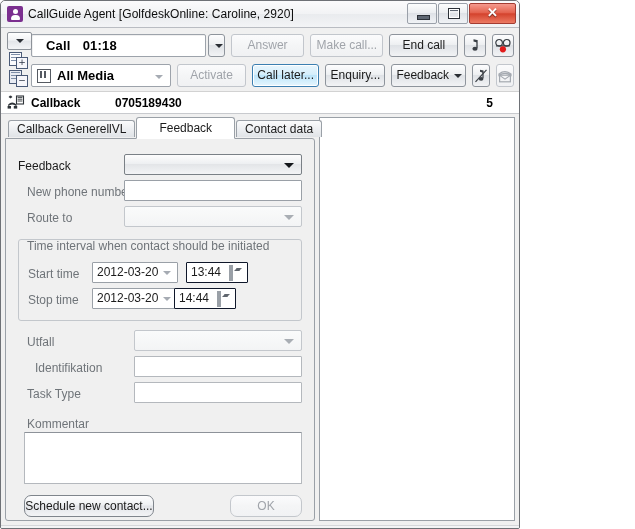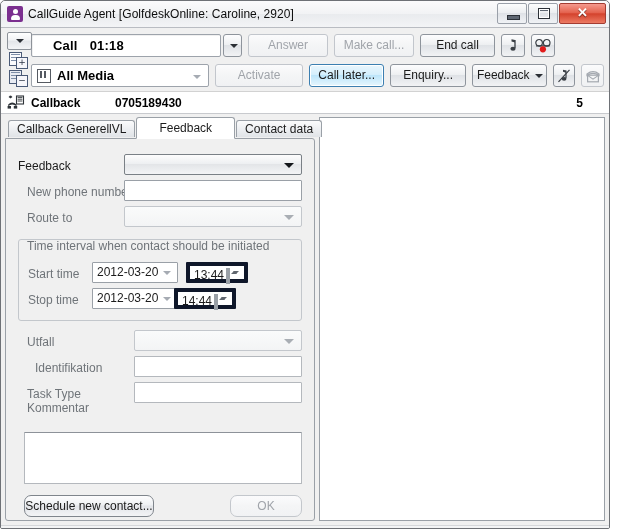--- a/index.html
+++ b/index.html
@@ -13,21 +13,21 @@
     font-family: "Liberation Sans", sans-serif;
     font-size: 12px;
     color: #000;
     overflow: hidden;
   }
 
   
   .window {
     position: absolute;
     left: 0; top: 0;
-    width: 610px;
+    width: 520px;
     height: 529px;
     box-sizing: border-box;
     background: #f0f0f0;
     border: 1px solid #6e7176;
     border-radius: 5px 5px 2px 2px;
     box-shadow: inset 0 0 0 1px #ffffff;
     overflow: hidden;
   }
 
   
@@ -192,21 +192,21 @@
     margin-left: 26px;
     width: 190px;
     height: 23px;
     box-sizing: border-box;
     background: #ffffff;
     border: 1px solid #9da3ab;
     border-radius: 2px;
     box-shadow: inset 1px 1px 0 rgba(0,0,0,.06);
     display: flex;
     align-items: center;
-    padding: 0 21px;
+    padding: 0 14px;
     font-weight: bold;
     font-size: 13px;
     letter-spacing: .2px;
   }
   .tb-field .calllbl { margin-right: 12px; }
 
   .tb-combo {
     margin-left: 26px;
     width: 190px;
     height: 23px;
@@ -291,21 +291,21 @@
     width: 0; height: 0;
     vertical-align: middle;
     border-left: 4px solid transparent;
     border-right: 4px solid transparent;
     border-top: 4px solid #2a2e34;
   }
   .btn.w-answer { width: 80px; }
   .btn.w-make   { width: 80px; }
   .btn.w-end    { width: 75px; }
   .btn.w-later  { width: 80px; }
-  .btn.w-enq    { width: 80px; }
+  .btn.w-enq    { width: 80px; text-align: right; }
   .btn.w-feed   { width: 75px; }
   .btn.icon {
     width: 24px;
     padding: 0;
     position: relative;
   }
 
   .ico-svg { position: absolute; left: 50%; top: 50%; transform: translate(-50%,-50%); }
 
   
@@ -463,21 +463,21 @@
     width: 0; height: 0;
     border-left: 4px solid transparent;
     border-right: 4px solid transparent;
     border-top: 4px solid #a6abb3;
   }
   .ctrl-spin {
     box-sizing: border-box;
     height: 21px;
     width: 62px;
     background: #ffffff;
-    border: 4px solid #0f172a;
+    border: 1px solid #0f172a;
     border-radius: 1px;
     position: relative;
     font-size: 12px;
     color: #1b1b1b;
     padding: 0 4px;
     line-height: 19px;
   }
   .spinbtns {
     position: absolute;
     right: 2px; top: 1px;
@@ -731,21 +731,21 @@
           <div class="frow" style="left:29px; top:218px;text-align:right;">
             <span class="flabel">Identifikation</span>
           </div>
           <div class="ctrl-text" style="position:absolute; left:128px; top:217px; width:168px;"></div>
 
           <div class="frow" style="left:21px; top:244px;">
             <span class="flabel">Task Type</span>
           </div>
           <div class="ctrl-text" style="position:absolute; left:128px; top:243px; width:168px;"></div>
 
-          <div class="frow" style="left:21px; top:258px;">
+          <div class="frow" style="left:21px; top:274px;">
             <span class="flabel">Kommentar</span>
           </div>
           <div class="ctrl-area" style="left:18px; top:293px; width:278px; height:52px;"></div>
 
           <div class="fbtn" style="left:18px; top:356px; width:130px;">Schedule new contact...</div>
           <div class="fbtn disabled" style="left:224px; top:356px; width:72px;">OK</div>
 
         </div>
       </div>
     </div>

